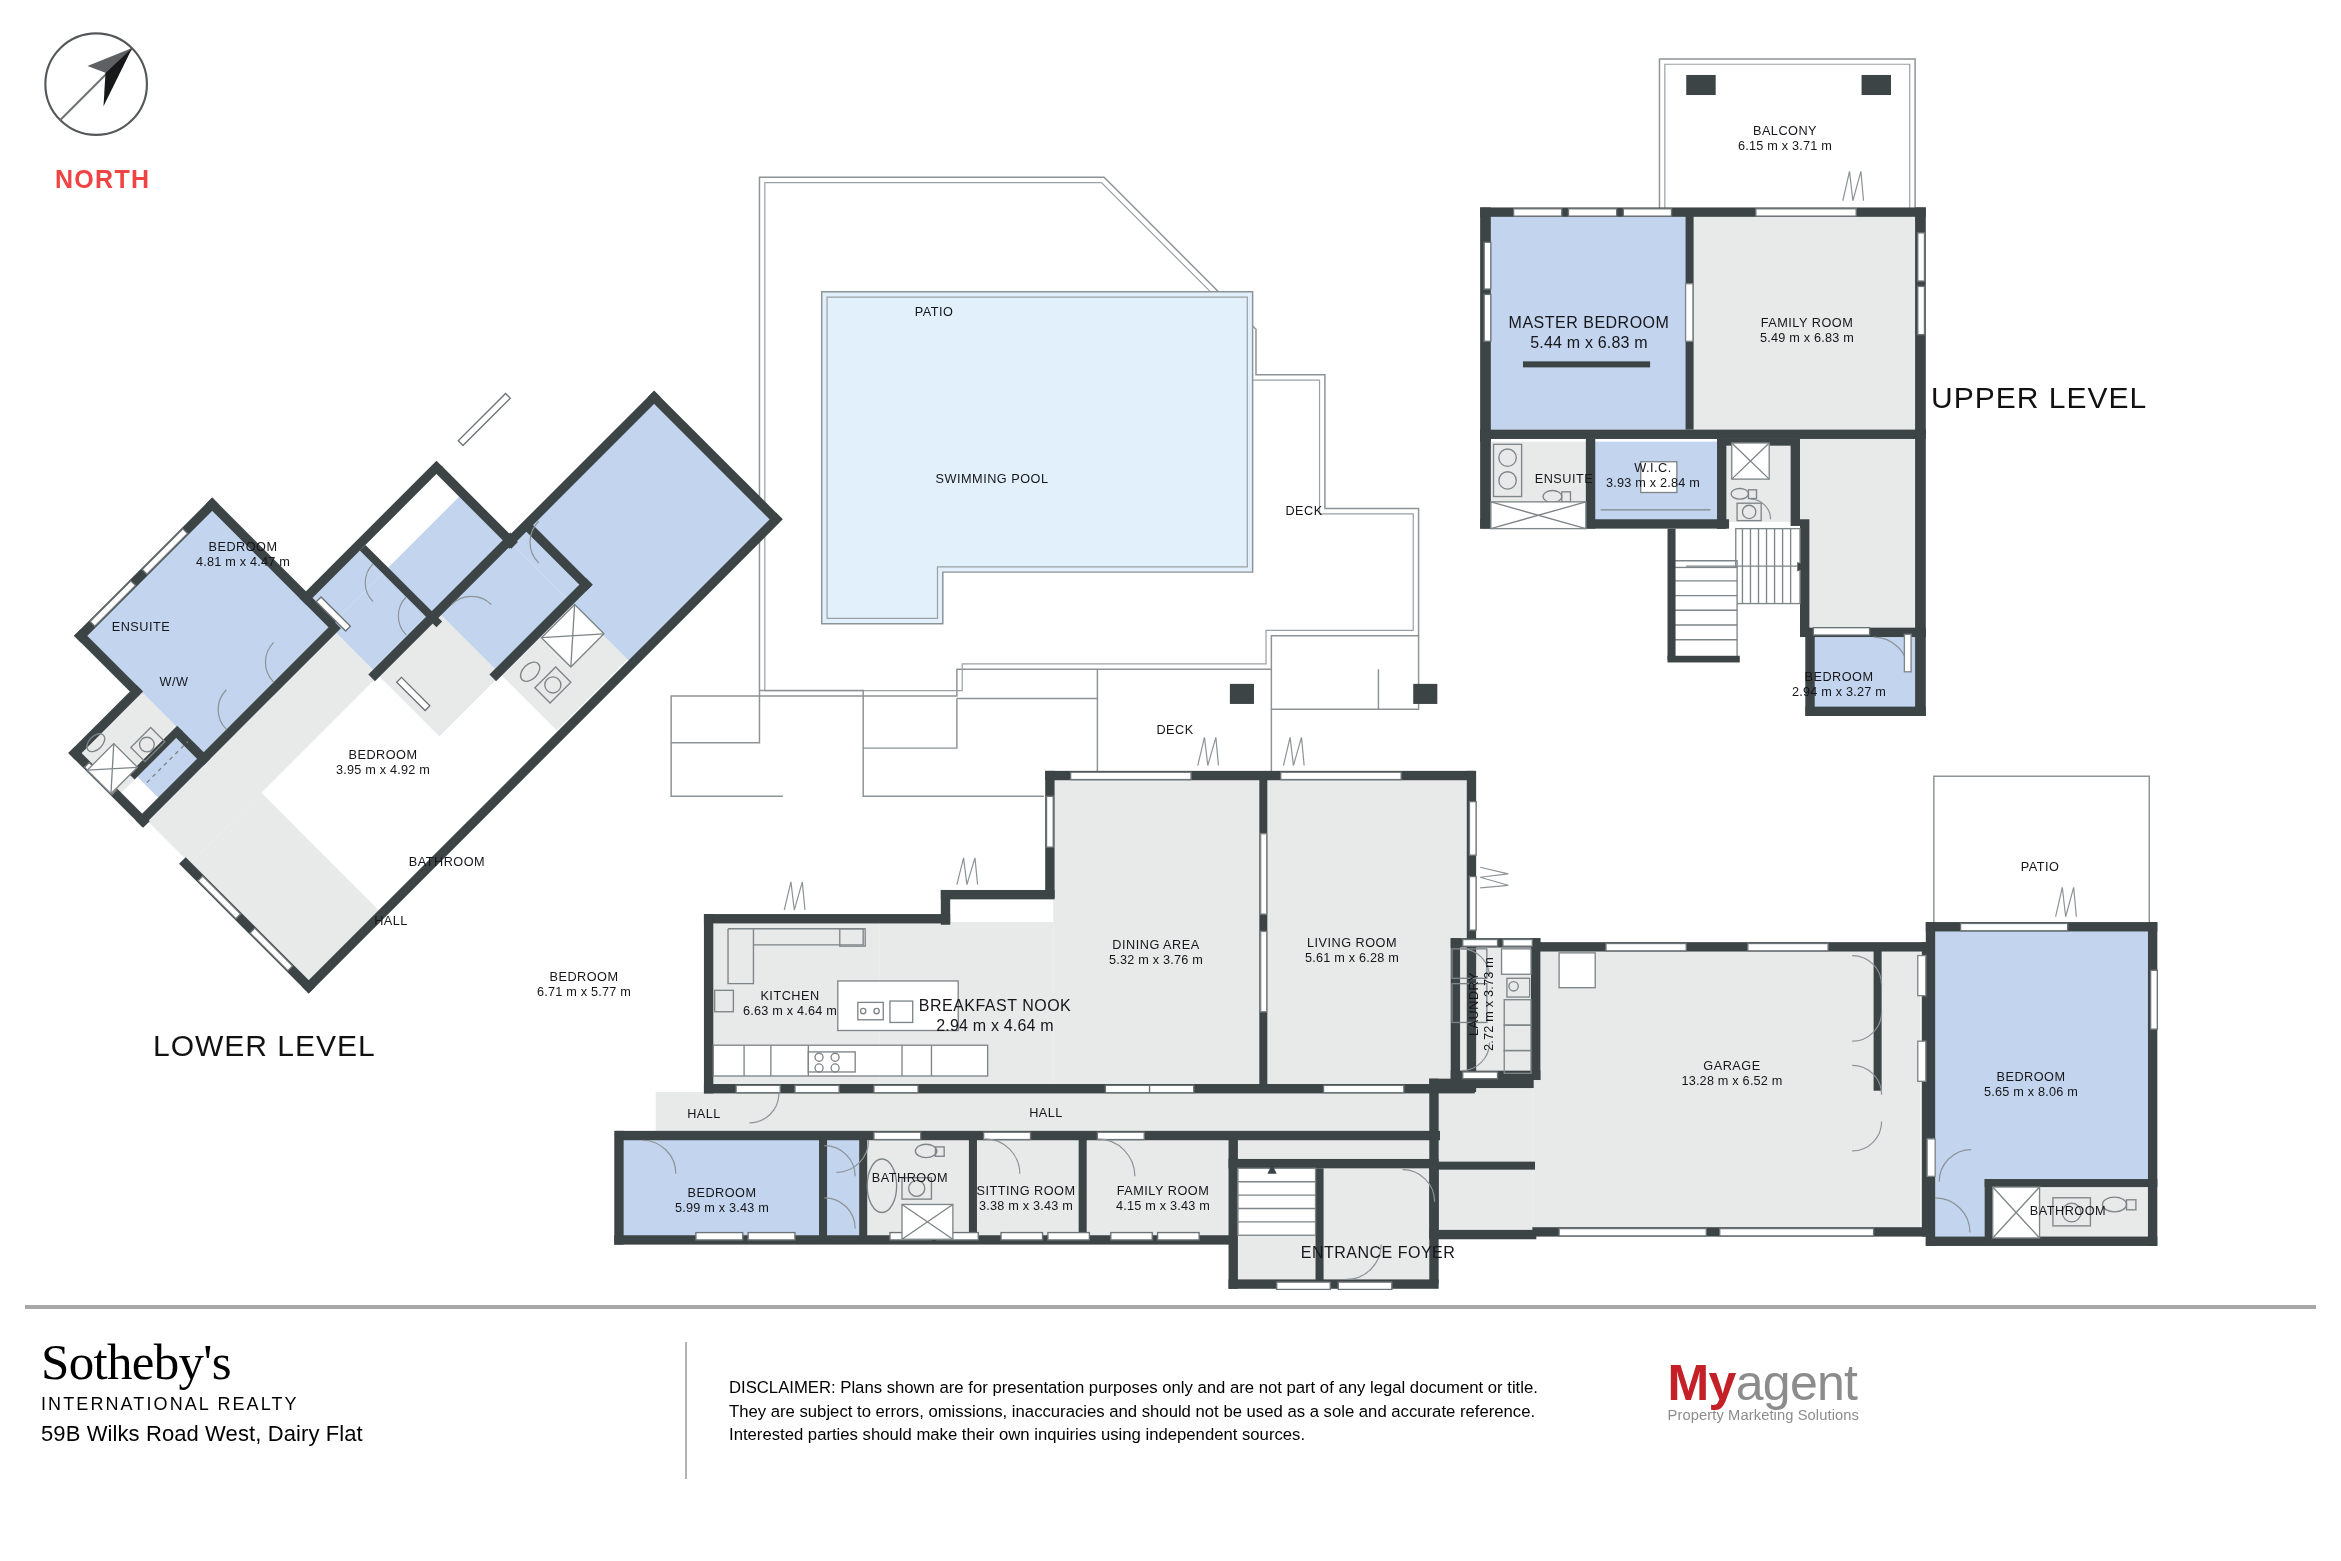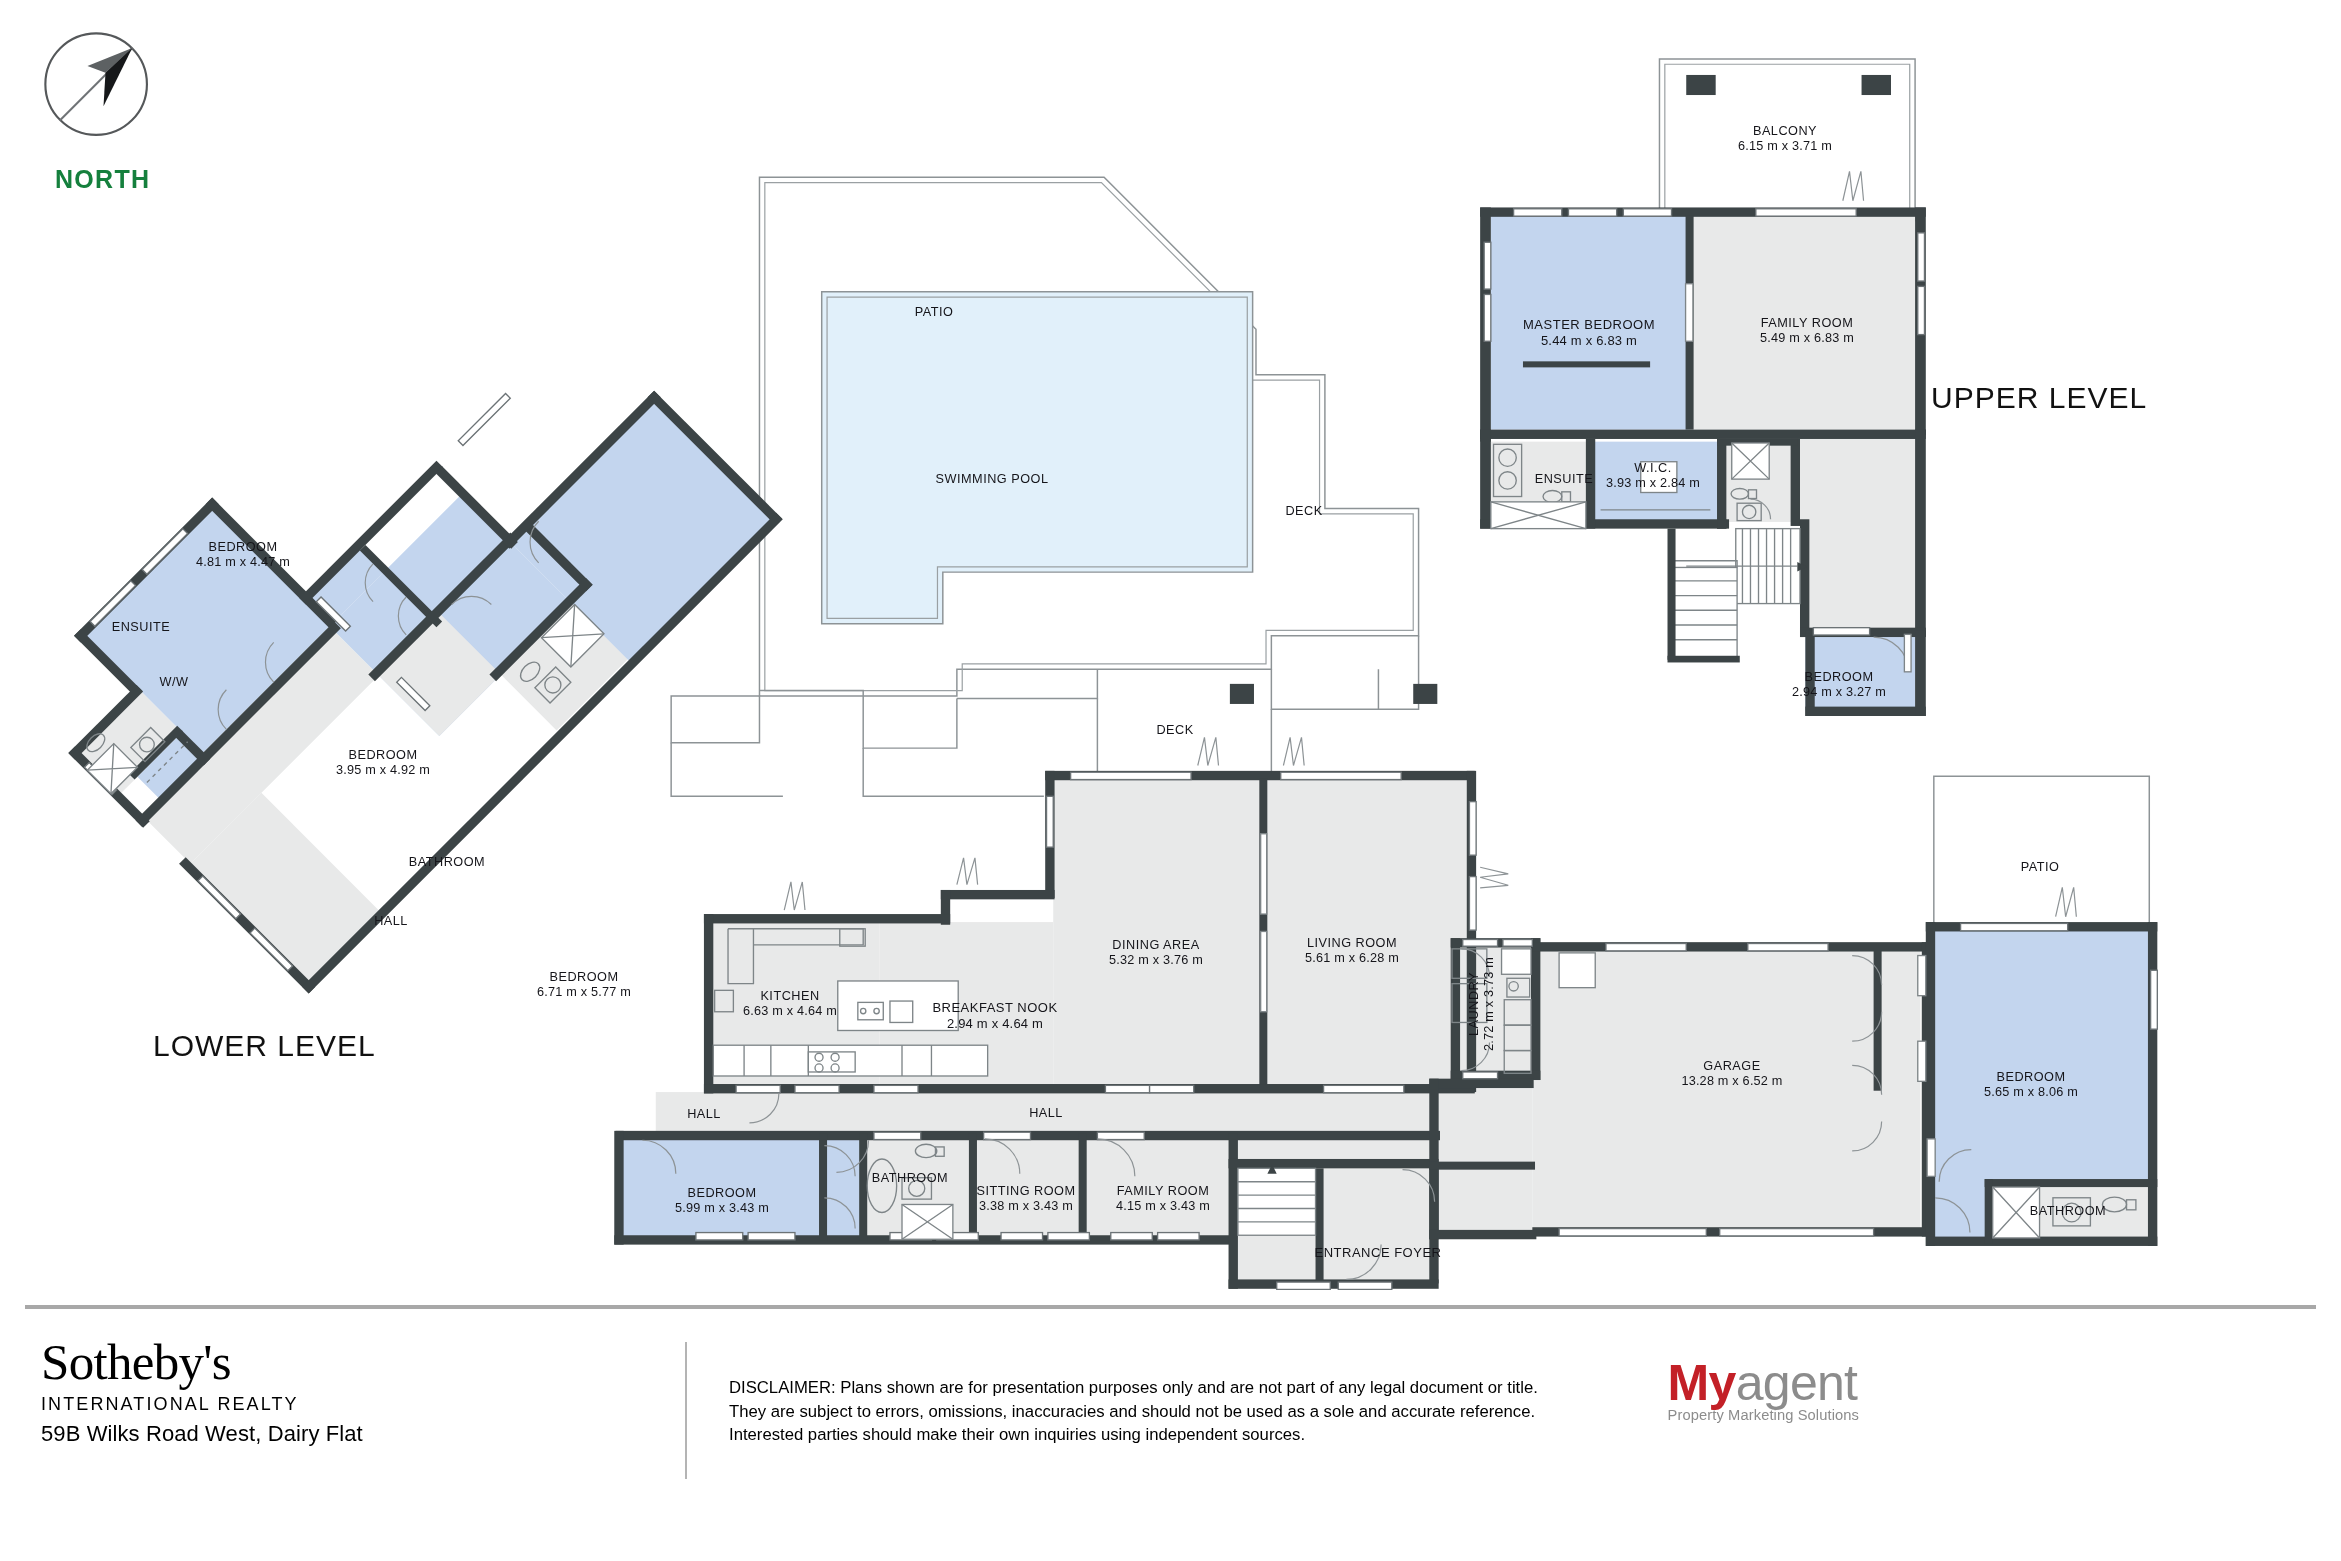--- a/index.html
+++ b/index.html
@@ -16,21 +16,21 @@
     background: #ffffff;
     overflow: hidden;
   }
 
   
   #compass { position: absolute; left: 32px; top: 19px; width: 147px; height: 154px; }
   #compass svg { display: block; }
   #compass .northlabel {
     position: absolute; left: 23px; top: 146px;
     font-size: 25px; font-weight: bold; letter-spacing: 1.3px;
-    color: #15803d;
+    color: #ef4444;
   }
 
   
   .levelcap {
     position: absolute;
     font-size: 30px;
     letter-spacing: 1px;
     color: #111;
     white-space: nowrap;
   }
@@ -46,21 +46,21 @@
     position: absolute;
     text-align: center;
     color: #15151a;
     line-height: 1.22;
     white-space: nowrap;
     transform: translate(-50%, -50%);
     pointer-events: none;
   }
   .rlabel .nm { display:block; font-size: 12.7px; letter-spacing: 0.5px; }
   .rlabel .dm { display:block; font-size: 12.7px; letter-spacing: 0.2px; }
-  .rlabel.sm .nm, .rlabel.sm .dm { font-size: 13px; }
+  .rlabel.sm .nm, .rlabel.sm .dm { font-size: 16px; }
   .rlabel.rot { transform: translate(-50%,-50%) rotate(-90deg); }
 
   
   #footer { position: absolute; left: 0; top: 1290px; width: 1954px; height: 216px; background:#fff; }
   #footrule {
     position: absolute; left: 25.4px; top: 14.7px; width: 2291px; height: 4px;
     background: #a8a8a8;
   }
   #brand { position: absolute; left: 41px; top: 47px; width: 602px; }
   #brand .soth {

